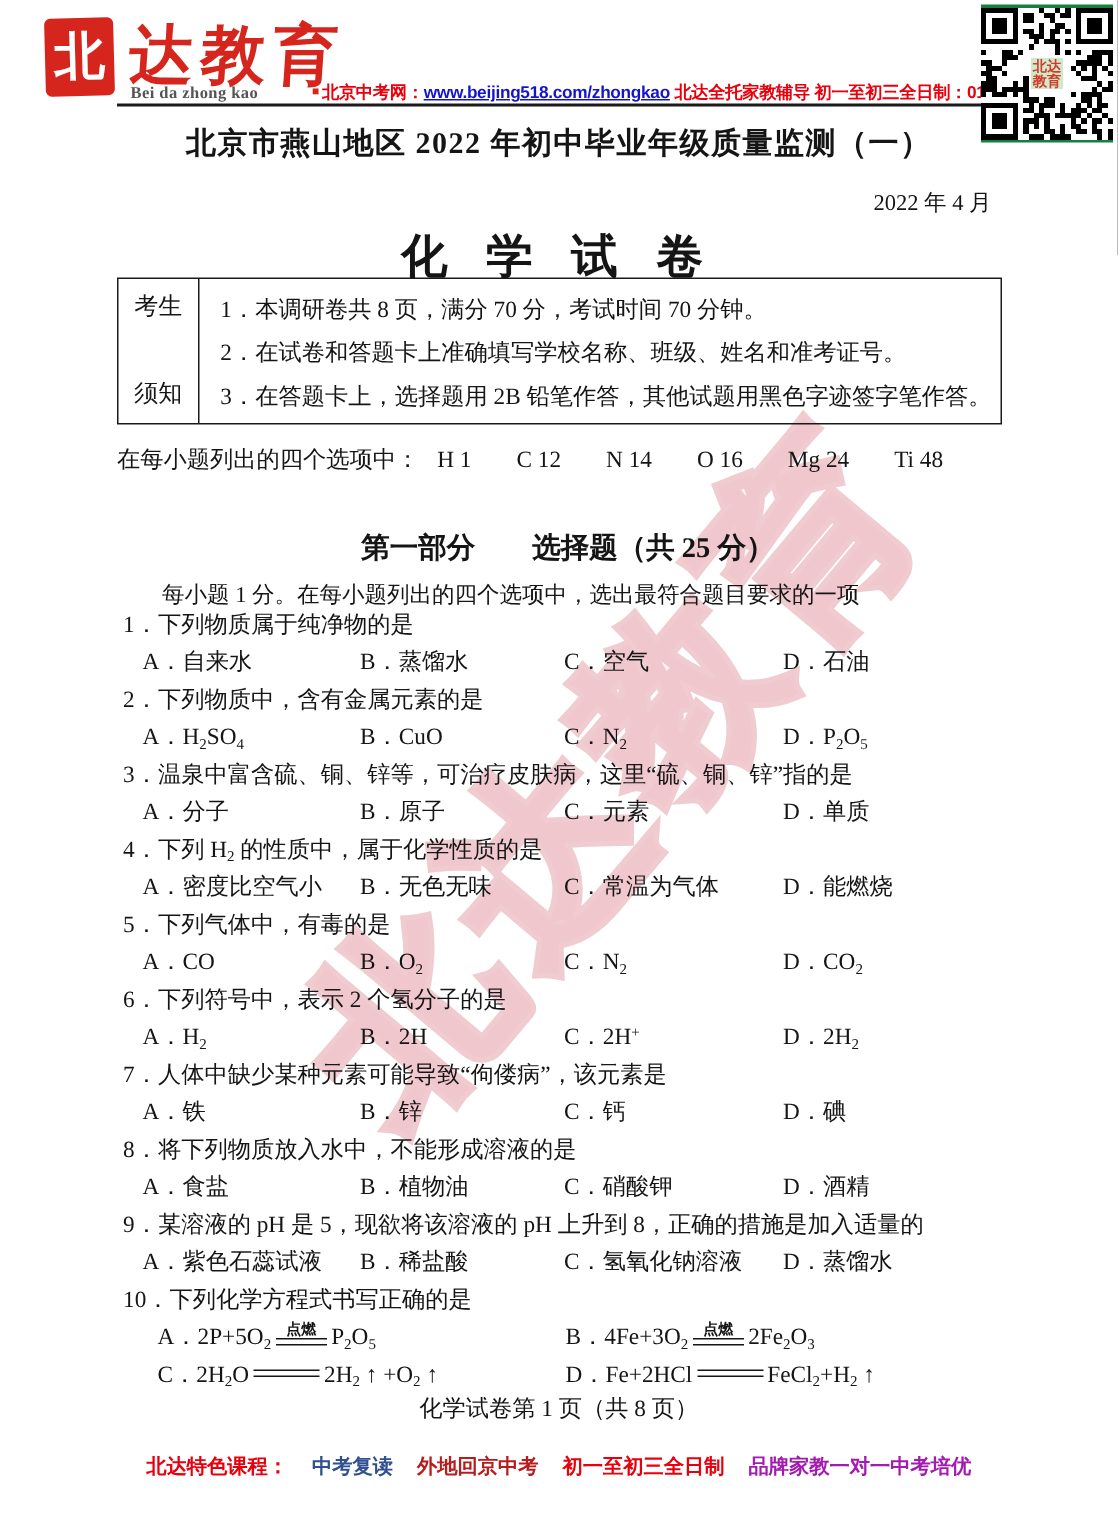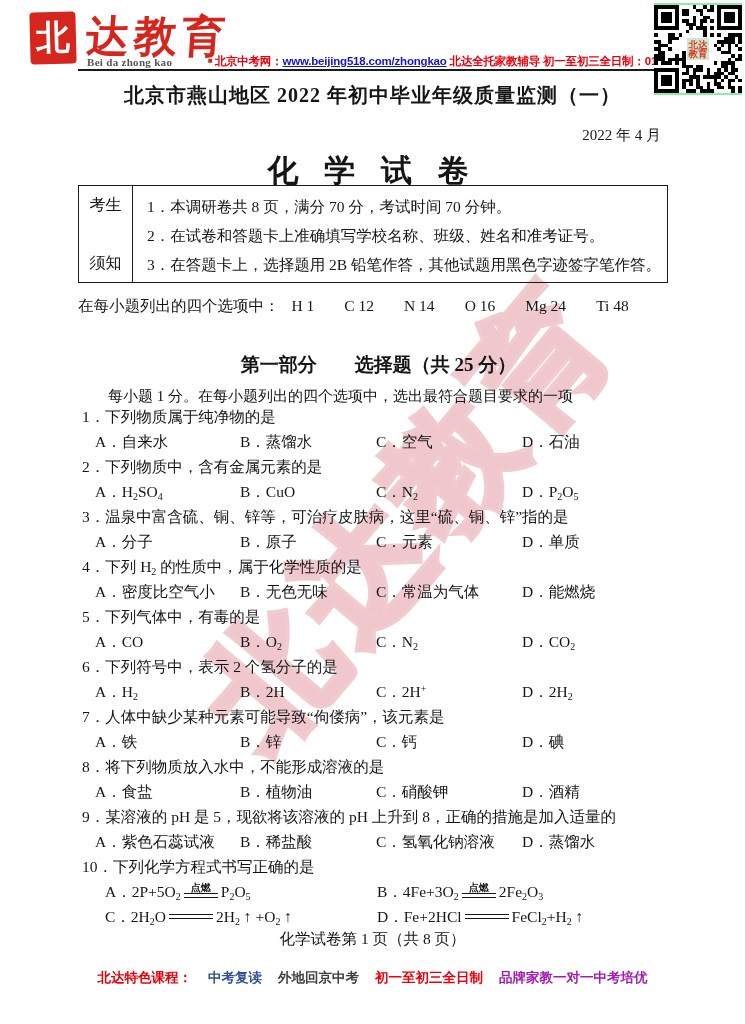--- a/index.html
+++ b/index.html
@@ -29,21 +29,21 @@
     font-family:"Liberation Sans","DejaVu Sans",sans-serif;
     font-size:11.5px; font-weight:bold; letter-spacing:-0.2px;
   }
   .header-info .bullet { color:#d6251c; font-size:8px; vertical-align:2px; margin-right:2px; }
   .red { color:#e8000d; }
   .site-link { color:#1414cc; text-decoration:underline; }
   .header-divider {
     position:absolute; left:78px; top:69px; width:578px;
     border-top:2px solid #1a1a1a;
   }
-  .qr-wrap { position:absolute; right:3px; top:3px; width:88px; height:92px; background:#86efac;text-decoration:underline; }
+  .qr-wrap { position:absolute; right:3px; top:3px; width:88px; height:92px; background:#15803d;text-decoration:underline; }
   
   .exam-title {
     position:absolute; left:0; top:82px; width:745px; text-align:center;
     font-size:20px; font-weight:bold; letter-spacing:1px;
   }
   .paper-title {
     position:absolute; left:0; top:110px; width:745px; text-align:center;
     font-size:31px; font-weight:bold; letter-spacing:9px;margin-top:40px;
   }
   .exam-date { position:absolute; right:84px; top:126px; font-size:15px; }
@@ -463,15 +463,15 @@
                 <span class="cond-line long"></span>
               </span>2H<sub>2</sub> ↑ +O<sub>2</sub> ↑</span></div>
           <div class="opt"><span>D．</span><span>Fe+2HCl<span class="cond">
                 <span class="cond-line long"></span>
               </span>FeCl<sub>2</sub>+H<sub>2</sub> ↑</span></div>
         </div>
     </div>
   </div>
 
   <div class="page-footer">化学试卷第 1 页（共 8 页）</div>
-  <div class="bottom-bar" id="bottom-bar"><span style="color: rgb(232, 0, 13);">北达特色课程：</span><span style="color: rgb(49, 80, 143); text-align: center;">中考复读</span><span style="color: #404040;">外地回京中考</span><span style="color: rgb(232, 0, 13);">初一至初三全日制</span><span style="color: #a21caf;">品牌家教一对一中考培优</span></div>
+  <div class="bottom-bar" id="bottom-bar"><span style="color: rgb(232, 0, 13);">北达特色课程：</span><span style="color: rgb(49, 80, 143); text-align: center;">中考复读</span><span style="color: #b91c1c;">外地回京中考</span><span style="color: rgb(232, 0, 13);">初一至初三全日制</span><span style="color: #a21caf;">品牌家教一对一中考培优</span></div>
 
 </div>
 
 </body></html>

